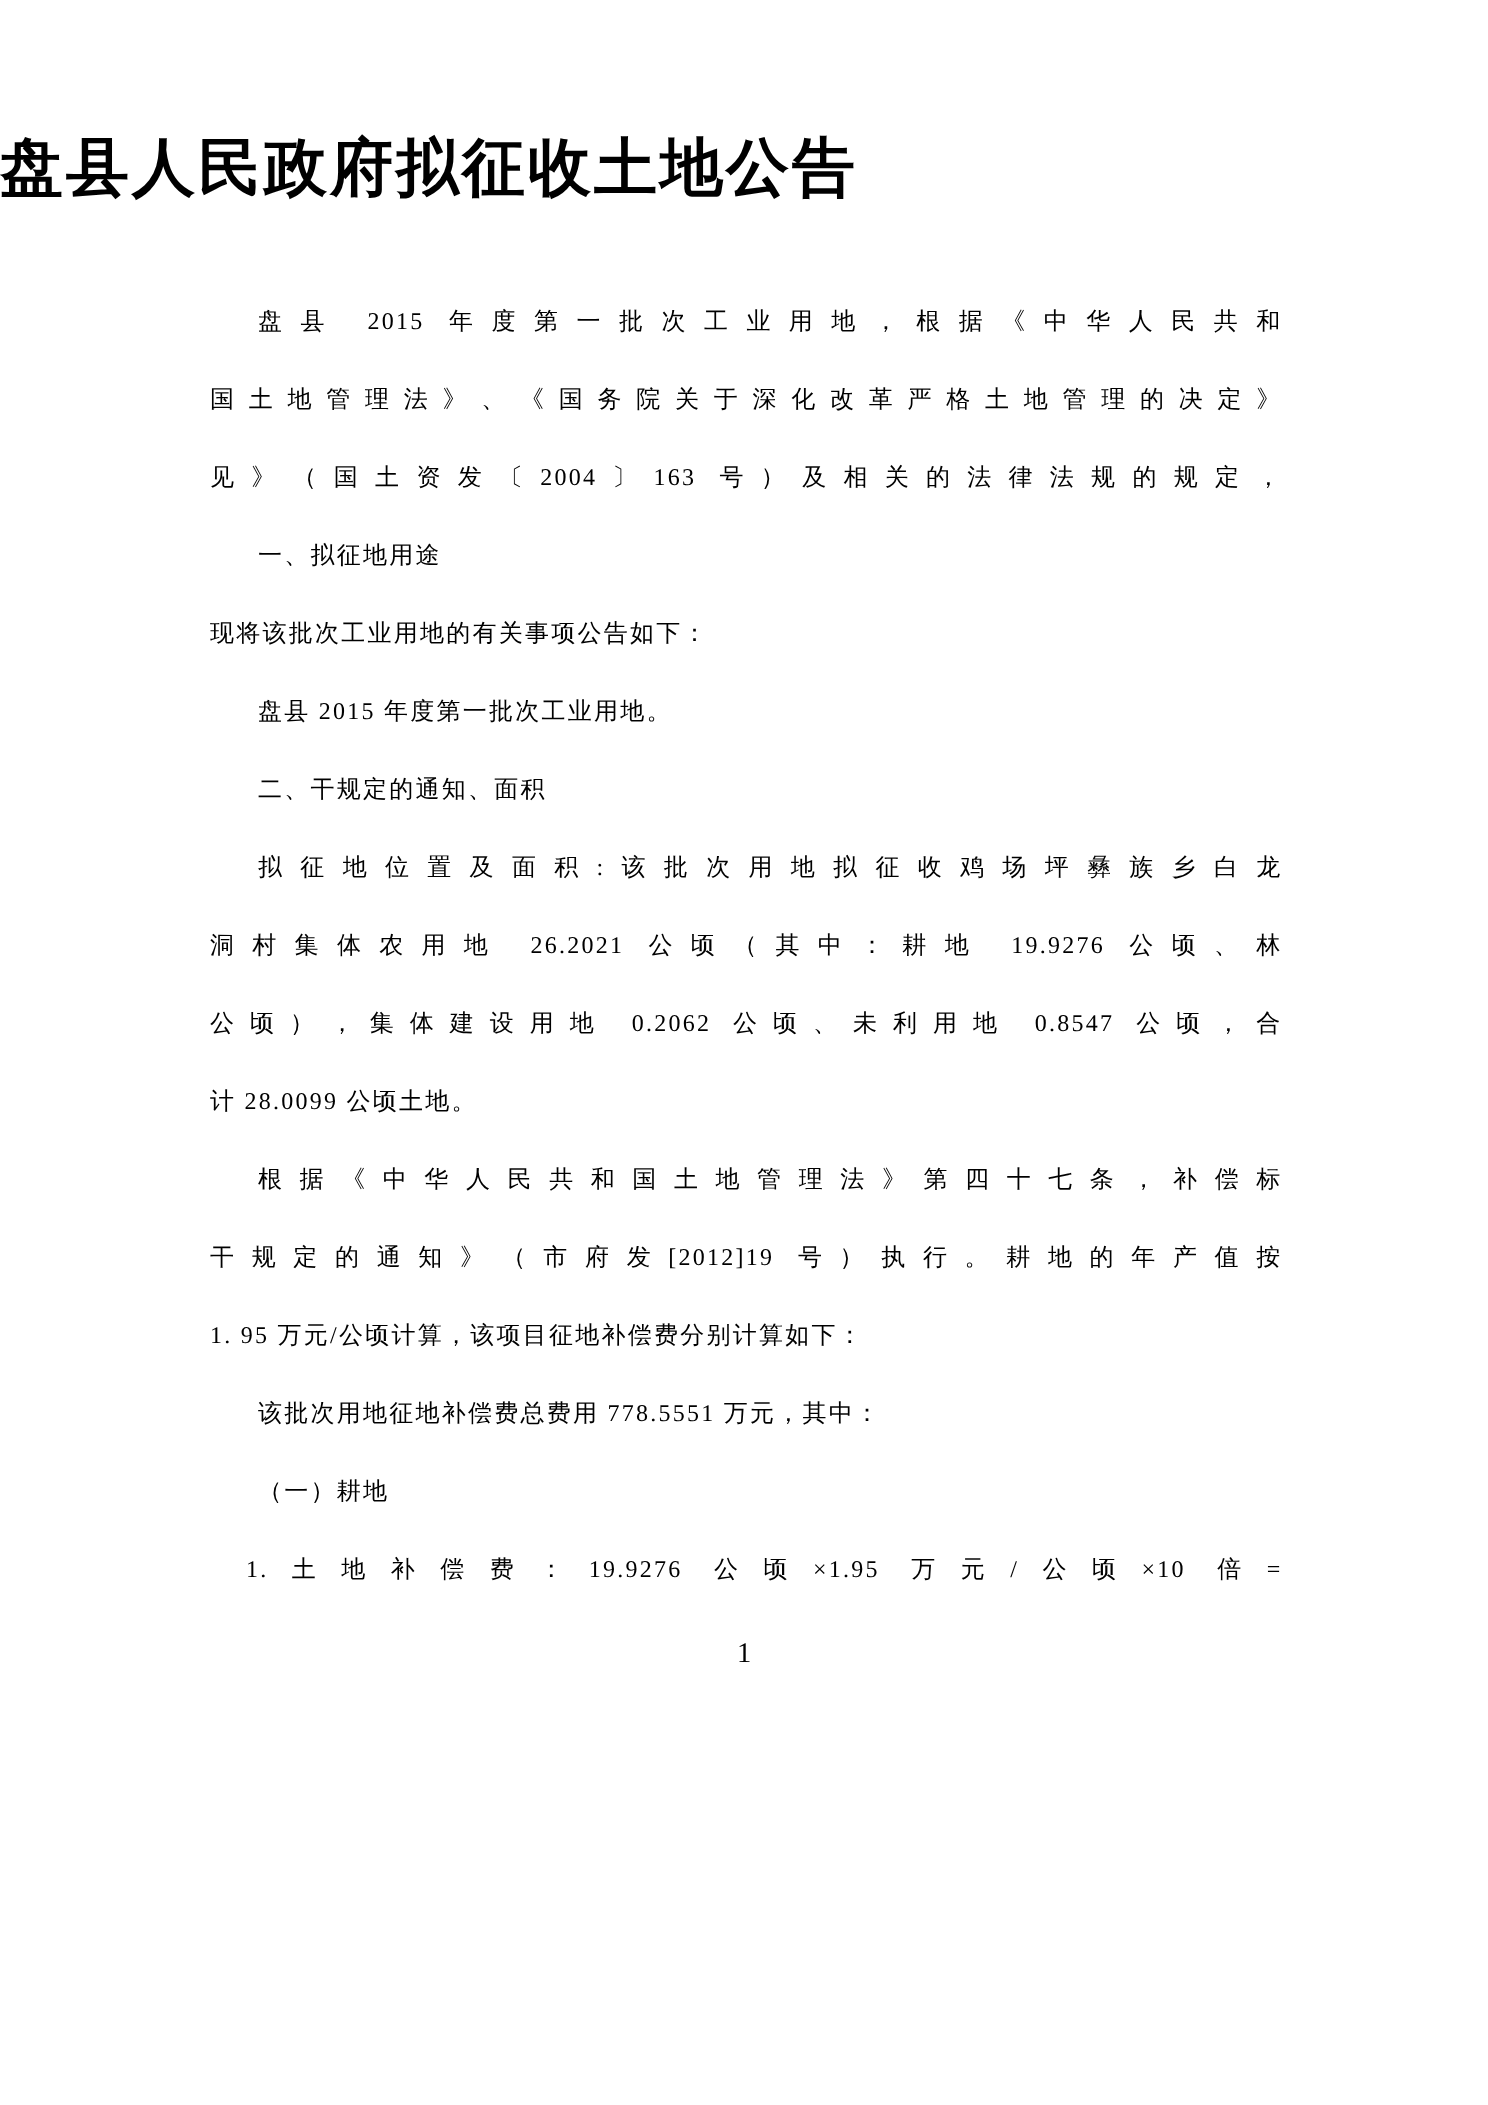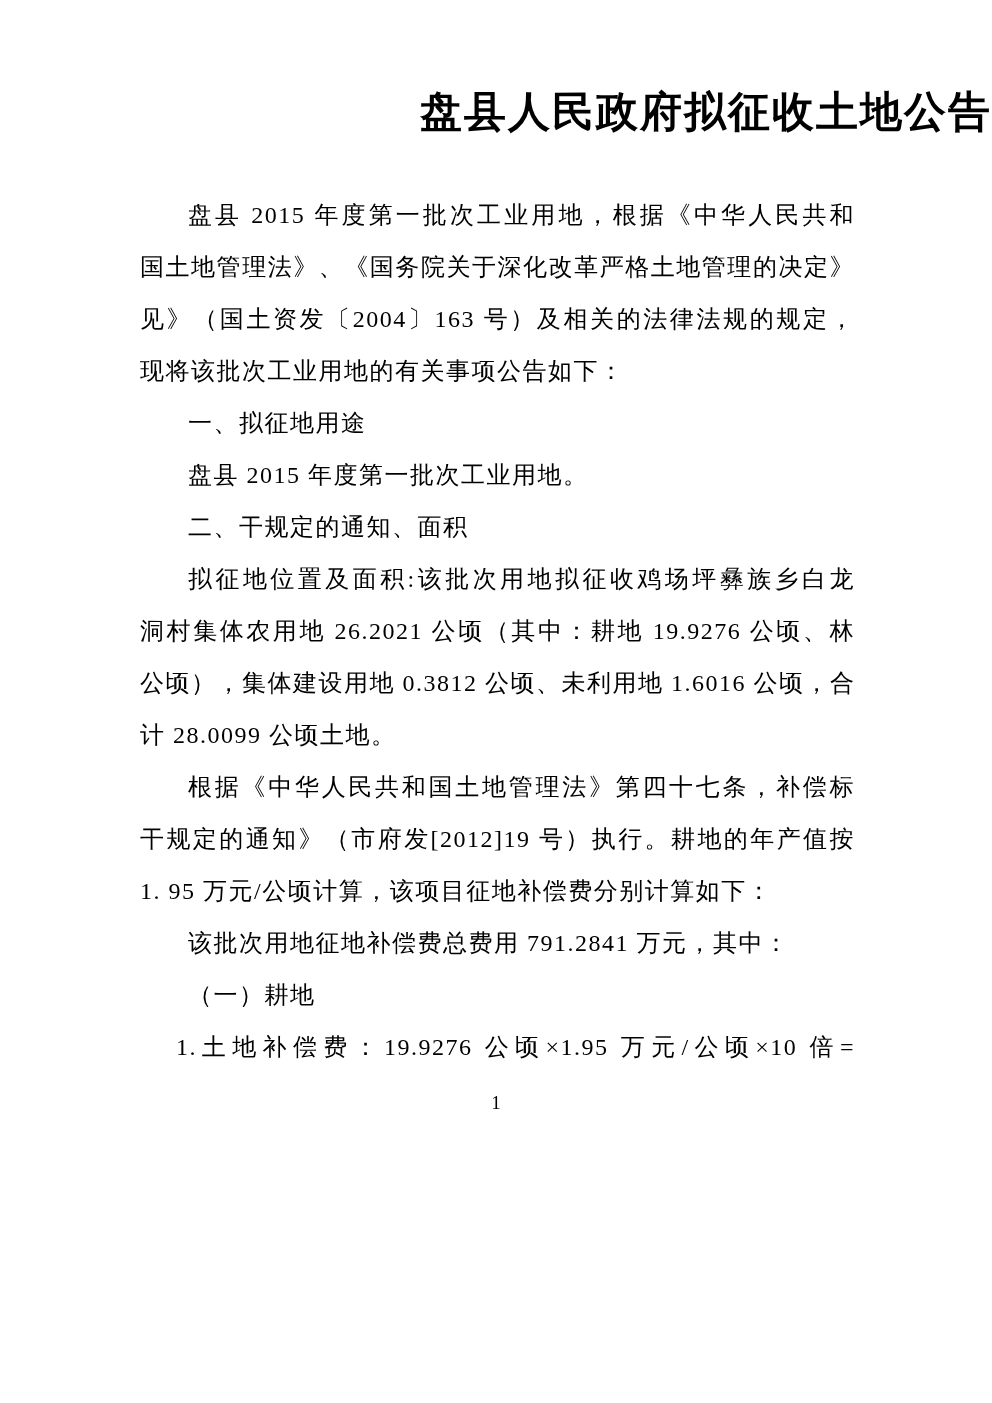--- a/index.html
+++ b/index.html
@@ -10,33 +10,33 @@
   .page {
     position: relative;
     width: 992px;
     height: 1403px;
     background: #ffffff;
     color: #000000;
     overflow: hidden;
   }
   .title {
     margin: 83px 0 0 0;
-    text-align: right;
+    text-align: left;
     font-family: "Liberation Sans", "DejaVu Sans", sans-serif;
     font-weight: bold;
     font-size: 42px;
     line-height: 58px;
     letter-spacing: 2px;
     white-space: nowrap;
   }
   .body {
     margin-top: 48px;
     padding: 0 137px 0 140px;
     font-family: "Liberation Serif", "DejaVu Serif", serif;
-    font-size: 24px;
+    font-size: 16px;
     line-height: 52px;
     letter-spacing: 1.5px;
   }
   .line {
     height: 52px;
     white-space: nowrap;
     text-align: left;
   }
   .line.justify {
     text-align: justify;
@@ -53,30 +53,30 @@
 </head>
 <body>
 
 <div class="page">
   <h1 class="title">盘县人民政府拟征收土地公告</h1>
 
   <div class="body">
       <div class="line justify" style="text-indent: 2em;">盘县 2015 年度第一批次工业用地，根据《中华人民共和</div>
       <div class="line justify">国土地管理法》、《国务院关于深化改革严格土地管理的决定》</div>
       <div class="line justify">见》（国土资发〔2004〕163 号）及相关的法律法规的规定，</div>
+      <div class="line" style="text-indent: 2em;">一、拟征地用途</div>
       <div class="line">现将该批次工业用地的有关事项公告如下：</div>
-      <div class="line" style="text-indent: 2em;">一、拟征地用途</div>
       <div class="line" style="text-indent: 2em;">盘县 2015 年度第一批次工业用地。</div>
       <div class="line" style="text-indent: 2em;">二、干规定的通知、面积</div>
       <div class="line justify" style="text-indent: 2em;">拟征地位置及面积:该批次用地拟征收鸡场坪彝族乡白龙</div>
       <div class="line justify">洞村集体农用地 26.2021 公顷（其中：耕地 19.9276 公顷、林</div>
-      <div class="line justify">公顷），集体建设用地 0.3812 公顷、未利用地 1.6016 公顷，合</div>
+      <div class="line justify">公顷），集体建设用地 0.2062 公顷、未利用地 0.8547 公顷，合</div>
       <div class="line">计 28.0099 公顷土地。</div>
       <div class="line justify" style="text-indent: 2em;">根据《中华人民共和国土地管理法》第四十七条，补偿标</div>
       <div class="line justify">干规定的通知》（市府发[2012]19 号）执行。耕地的年产值按</div>
       <div class="line">1. 95 万元/公顷计算，该项目征地补偿费分别计算如下：</div>
-      <div class="line" style="text-indent: 2em;">该批次用地征地补偿费总费用 791.2841 万元，其中：</div>
+      <div class="line" style="text-indent: 2em;">该批次用地征地补偿费总费用 778.5551 万元，其中：</div>
       <div class="line" style="text-indent: 2em;">（一）耕地</div>
       <div class="line justify" style="text-indent: 1.5em;">1.土地补偿费：19.9276 公顷×1.95 万元/公顷×10 倍=</div>
     </div>
 
   <div class="page-number">1</div>
 </div>
 
 </body></html>

